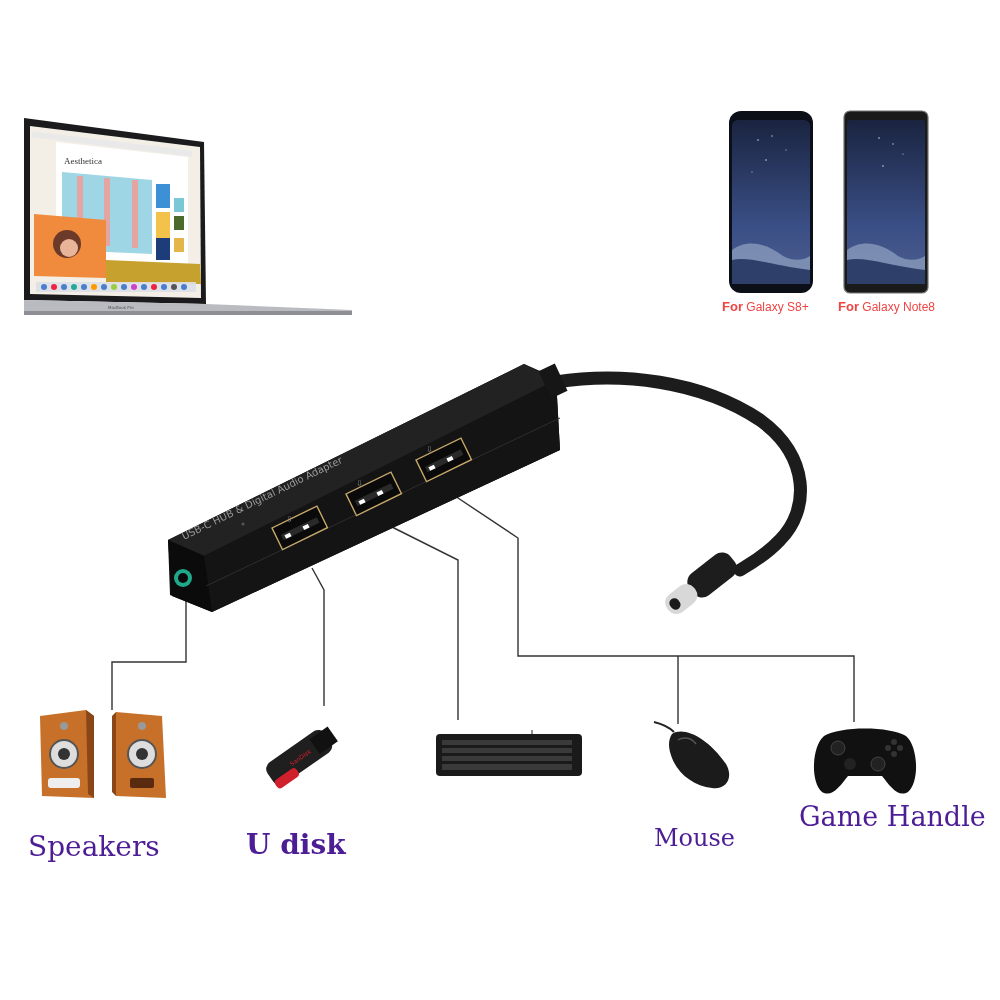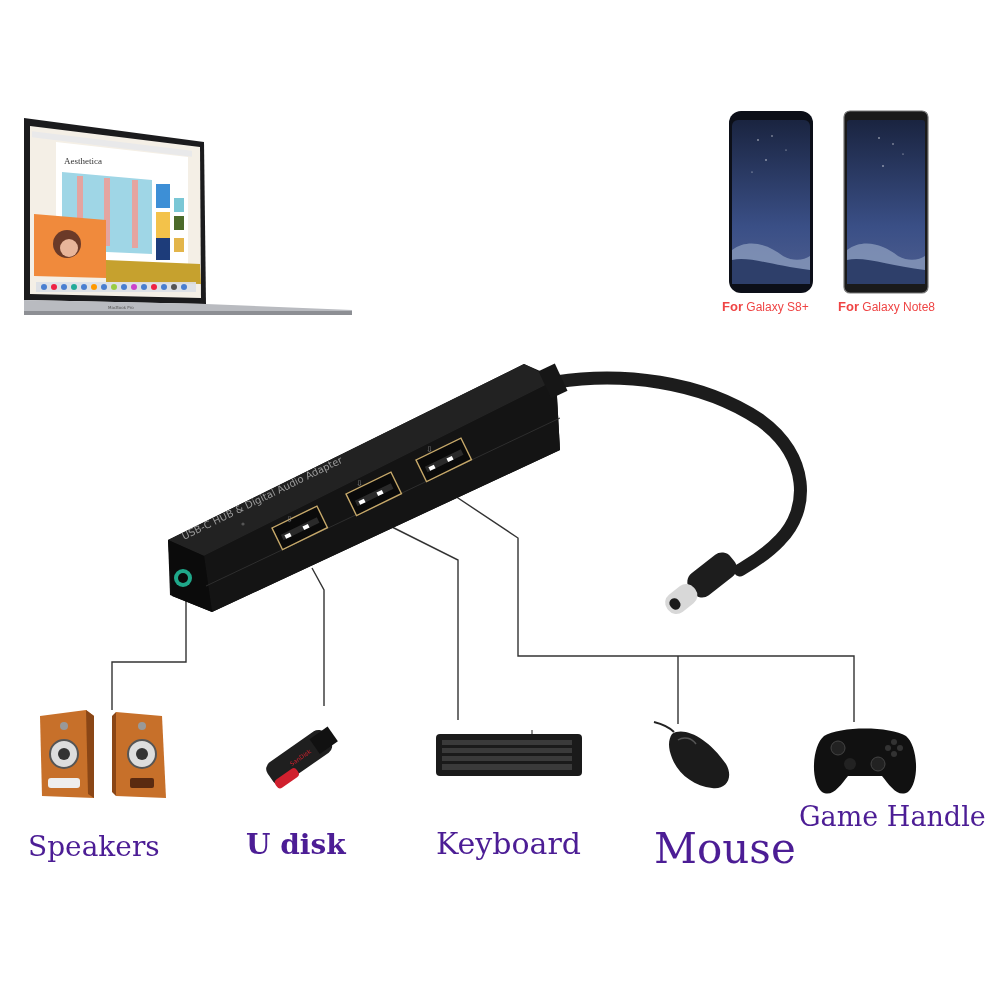--- a/index.html
+++ b/index.html
@@ -238,17 +238,16 @@
           <circle cx="84" cy="20" r="3"></circle>
           <circle cx="90" cy="26" r="3"></circle>
           <circle cx="78" cy="26" r="3"></circle>
           <circle cx="84" cy="32" r="3"></circle>
         </g>
     </svg>
   </div>
 
   <div class="abs dev-label" style="left:28px;top:830px;font-size:28px;">Speakers</div>
   <div class="abs dev-label" style="left:246px;top:828px;font-size:28px;font-weight:bold;">U disk</div>
-  <div class="abs dev-label" style="left:436px;top:826px;font-size:30px;">Keyboard</div>
-  <div class="abs dev-label" style="left:654px;top:824px;font-size:42px;">Mouse</div>
+  <div class="abs dev-label" style="left:654px;top:824px;font-size:24px;">Mouse</div>
   <div class="abs dev-label" style="left:799px;top:801px;font-size:27px;">Game Handle</div>
 
 </div>
 
 </body></html>

